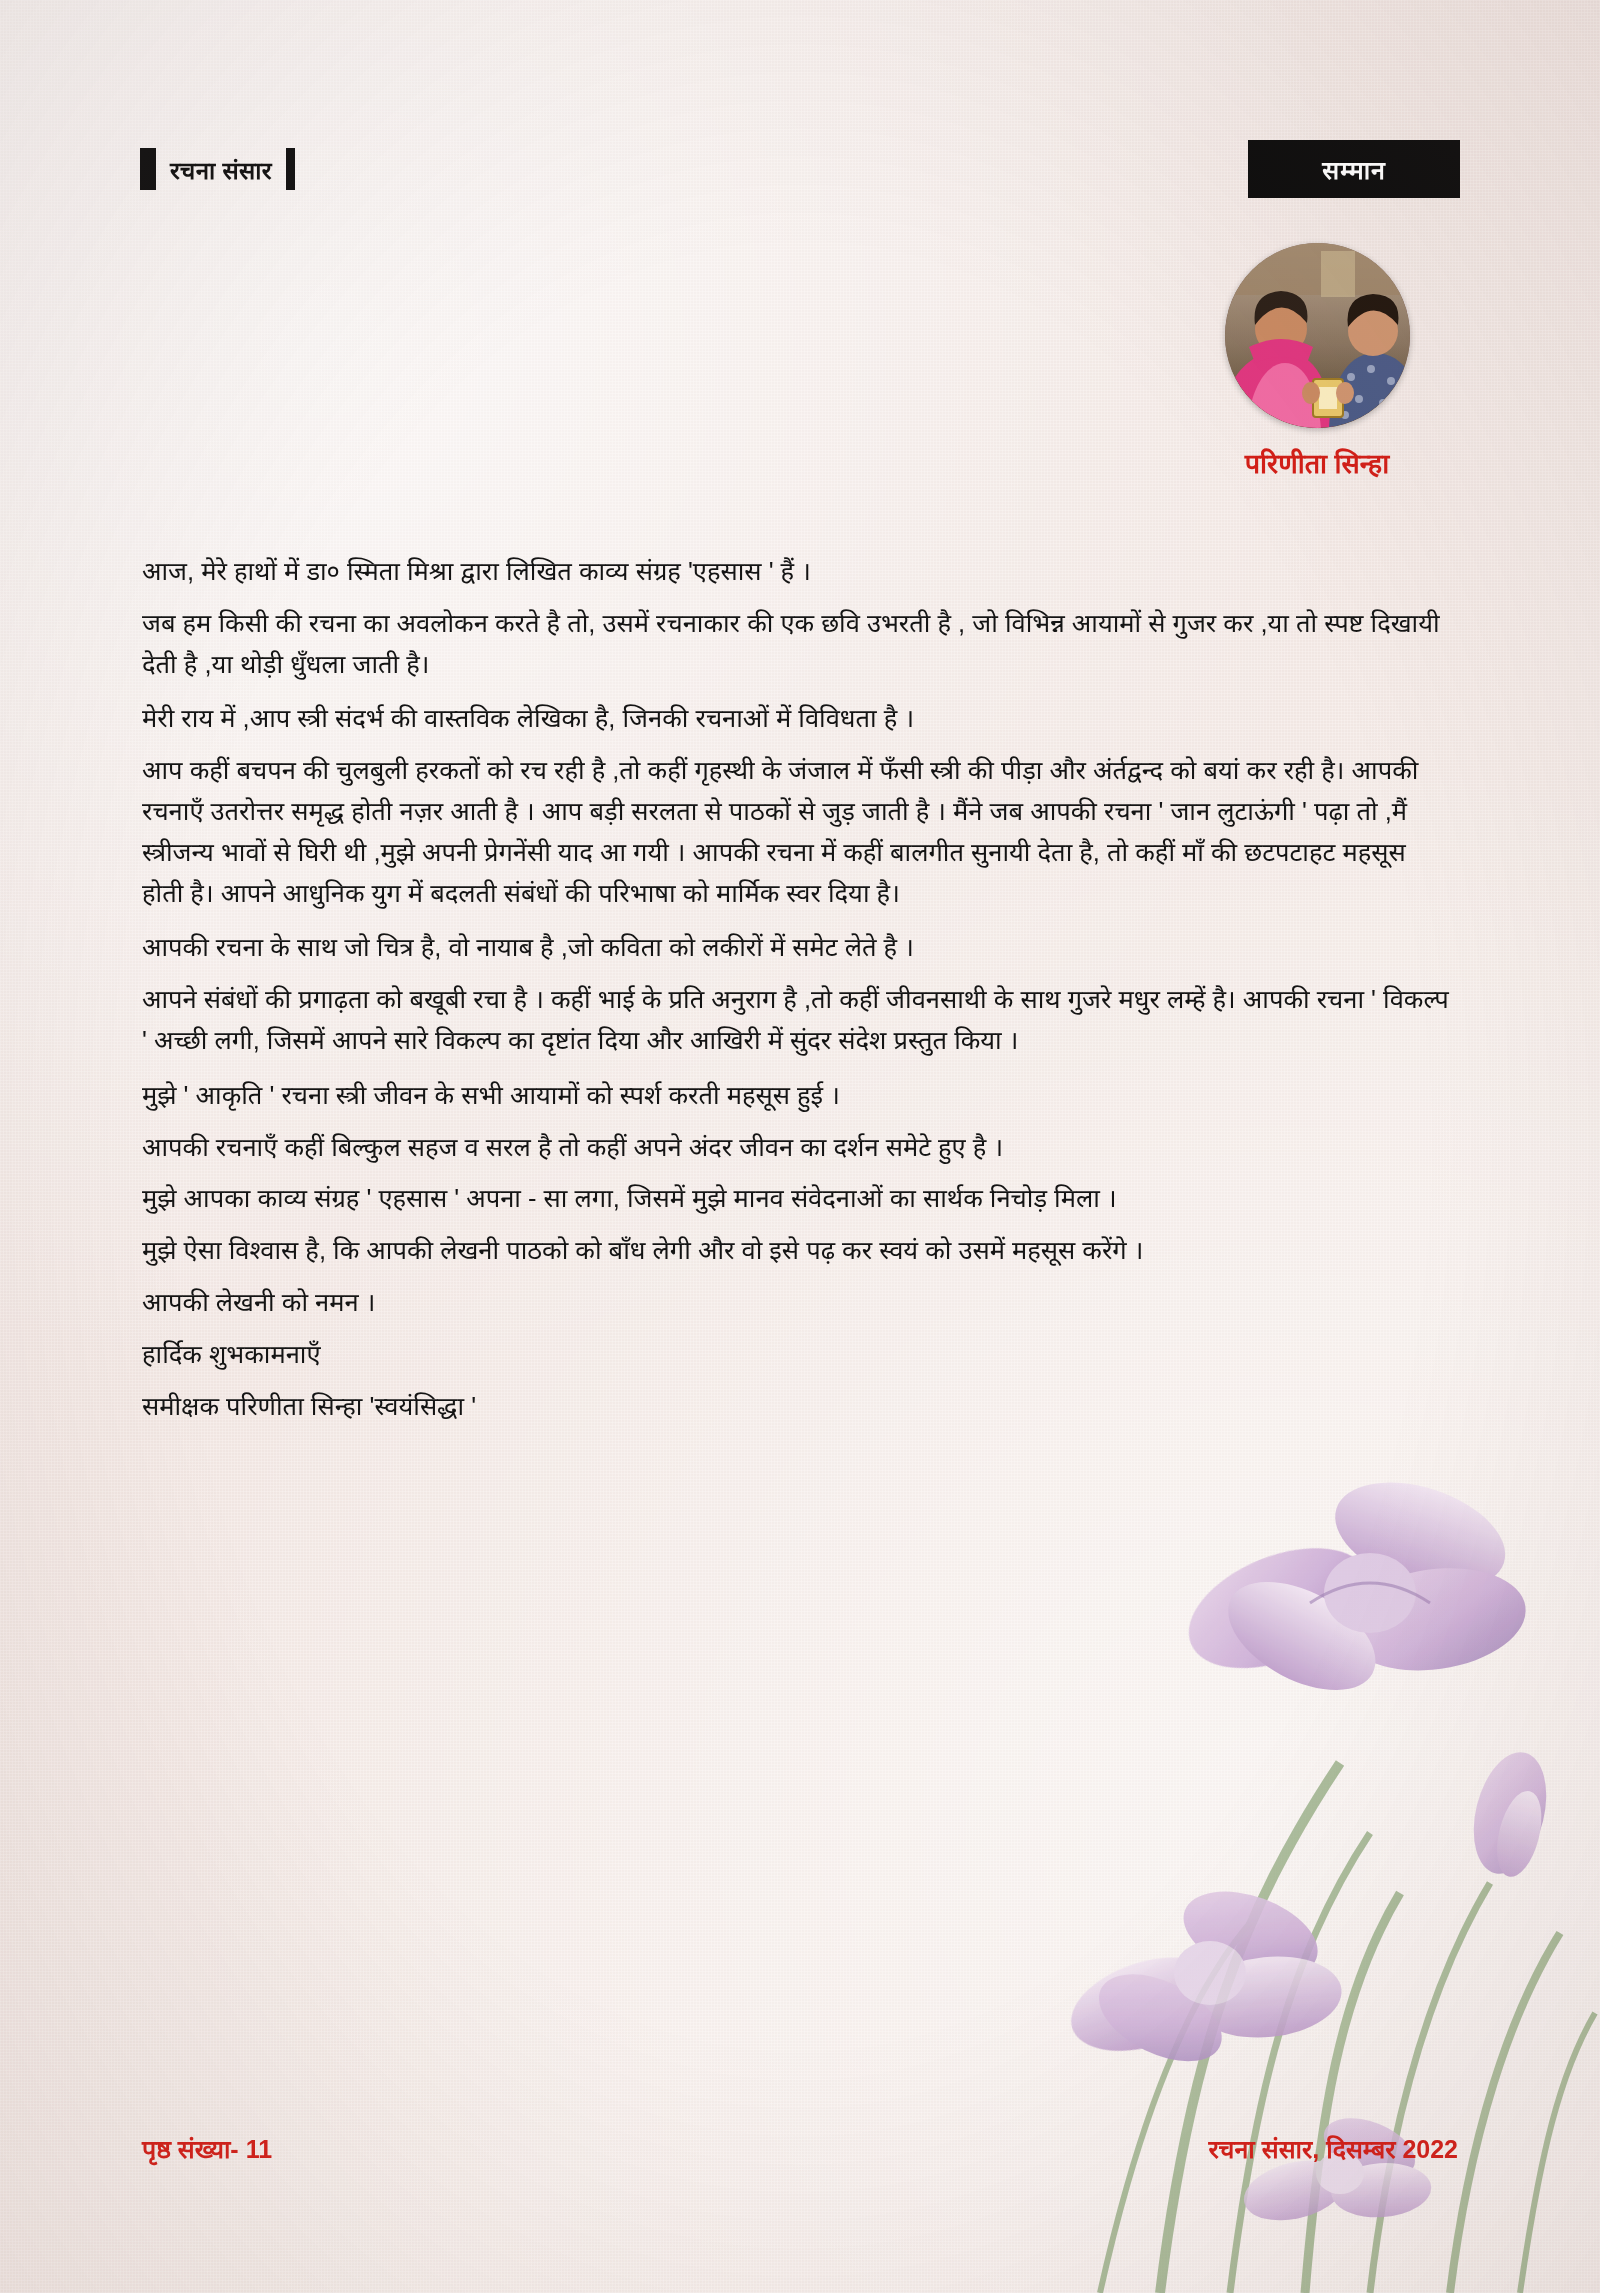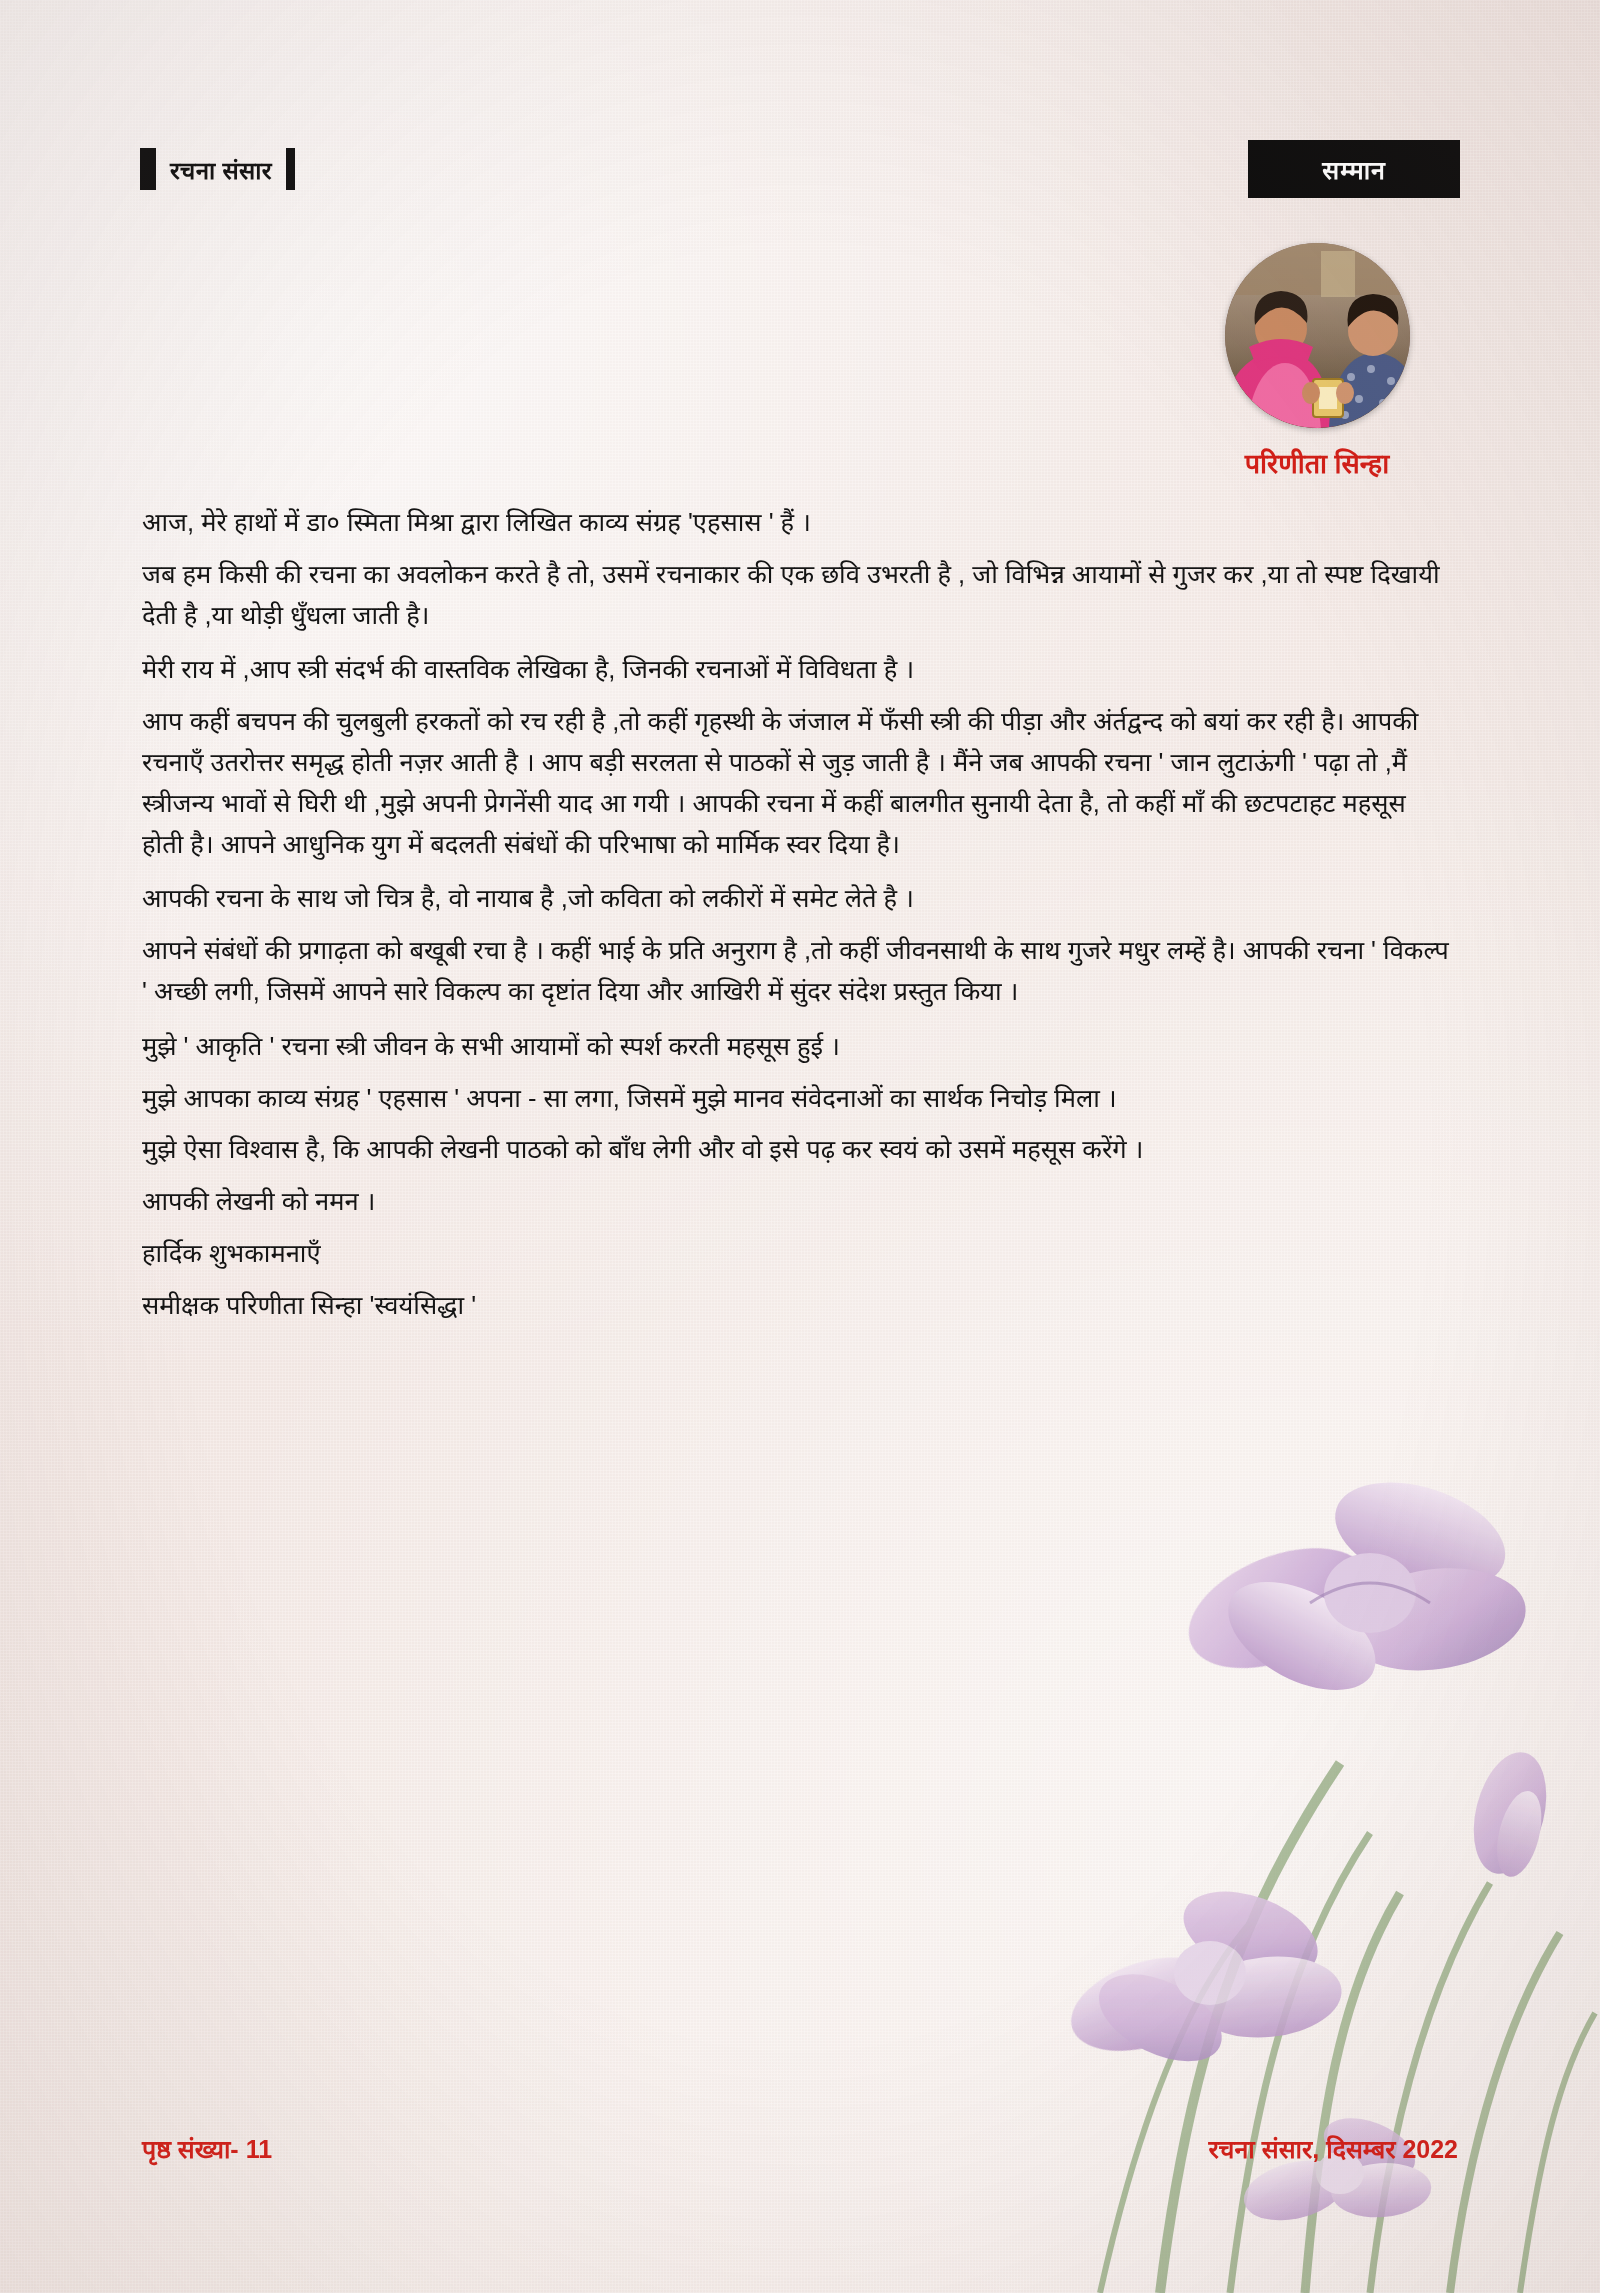--- a/index.html
+++ b/index.html
@@ -123,21 +123,21 @@
     bottom: 0;
     width: 560px;
     height: 1000px;
     pointer-events: none;
     opacity: .92;
   }
 
   
   .content {
     position: absolute;
-    top: 502px;
+    top: 551px;
     left: 142px;
     width: 1312px;
   }
   .para {
     font-size: 25.5px;
     line-height: 1.60;
     color: #141414;
     margin: 0 0 14px 0;
     text-align: left;
     position: relative;
@@ -284,20 +284,21 @@
   </div>
 
   <div class="content">
     <p class="para tight">आज, मेरे हाथों में डा० स्मिता मिश्रा द्वारा लिखित काव्य संग्रह 'एहसास ' हैं ।</p>
     <p class="para">जब हम किसी की रचना का अवलोकन करते है तो, उसमें रचनाकार की एक छवि उभरती है , जो विभिन्न आयामों से गुजर कर ,या तो स्पष्ट दिखायी देती है ,या थोड़ी धुँधला जाती है।</p>
     <p class="para tight">मेरी राय में ,आप स्त्री संदर्भ की वास्तविक लेखिका है, जिनकी रचनाओं में विविधता है ।</p>
     <p class="para">आप कहीं बचपन की चुलबुली हरकतों को रच रही है ,तो कहीं गृहस्थी के जंजाल में फँसी स्त्री की पीड़ा और अंर्तद्वन्द को बयां कर रही है। आपकी रचनाएँ उतरोत्तर समृद्ध होती नज़र आती है । आप बड़ी सरलता से पाठकों से जुड़ जाती है । मैंने जब आपकी रचना ' जान लुटाऊंगी ' पढ़ा तो ,मैं स्त्रीजन्य भावों से घिरी थी ,मुझे अपनी प्रेगनेंसी याद आ गयी । आपकी रचना में कहीं बालगीत सुनायी देता है, तो कहीं माँ की छटपटाहट महसूस होती है। आपने आधुनिक युग में बदलती संबंधों की परिभाषा को मार्मिक स्वर दिया है।</p>
     <p class="para tight">आपकी रचना के साथ जो चित्र है, वो नायाब है ,जो कविता को लकीरों में समेट लेते है ।</p>
     <p class="para">आपने संबंधों की प्रगाढ़ता को बखूबी रचा है ।  कहीं भाई के प्रति अनुराग है ,तो कहीं जीवनसाथी के साथ गुजरे मधुर लम्हें है। आपकी रचना ' विकल्प ' अच्छी लगी, जिसमें आपने सारे विकल्प का दृष्टांत दिया और आखिरी में सुंदर संदेश प्रस्तुत किया ।</p>
     <p class="para tight">मुझे ' आकृति ' रचना स्त्री जीवन के सभी आयामों को स्पर्श करती महसूस हुई ।</p>
+    <p class="para tight">आपकी रचनाएँ कहीं बिल्कुल सहज व सरल है तो कहीं अपने अंदर जीवन का दर्शन समेटे हुए है ।</p>
     <p class="para tight">मुझे आपका काव्य संग्रह ' एहसास ' अपना - सा लगा, जिसमें मुझे मानव संवेदनाओं का सार्थक निचोड़ मिला ।</p>
     <p class="para tight">मुझे ऐसा विश्वास है, कि आपकी लेखनी पाठको को बाँध लेगी और वो इसे पढ़ कर स्वयं को उसमें महसूस करेंगे ।</p>
     <p class="para tight">आपकी लेखनी को नमन ।</p>
     <p class="para tight">हार्दिक शुभकामनाएँ</p>
     <p class="para tight">समीक्षक परिणीता सिन्हा  'स्वयंसिद्धा '</p>
   </div>
 
   <div class="footer">
     <span>पृष्ठ संख्या- 11</span>
     <span class="footer-right">रचना संसार, दिसम्बर 2022</span>

